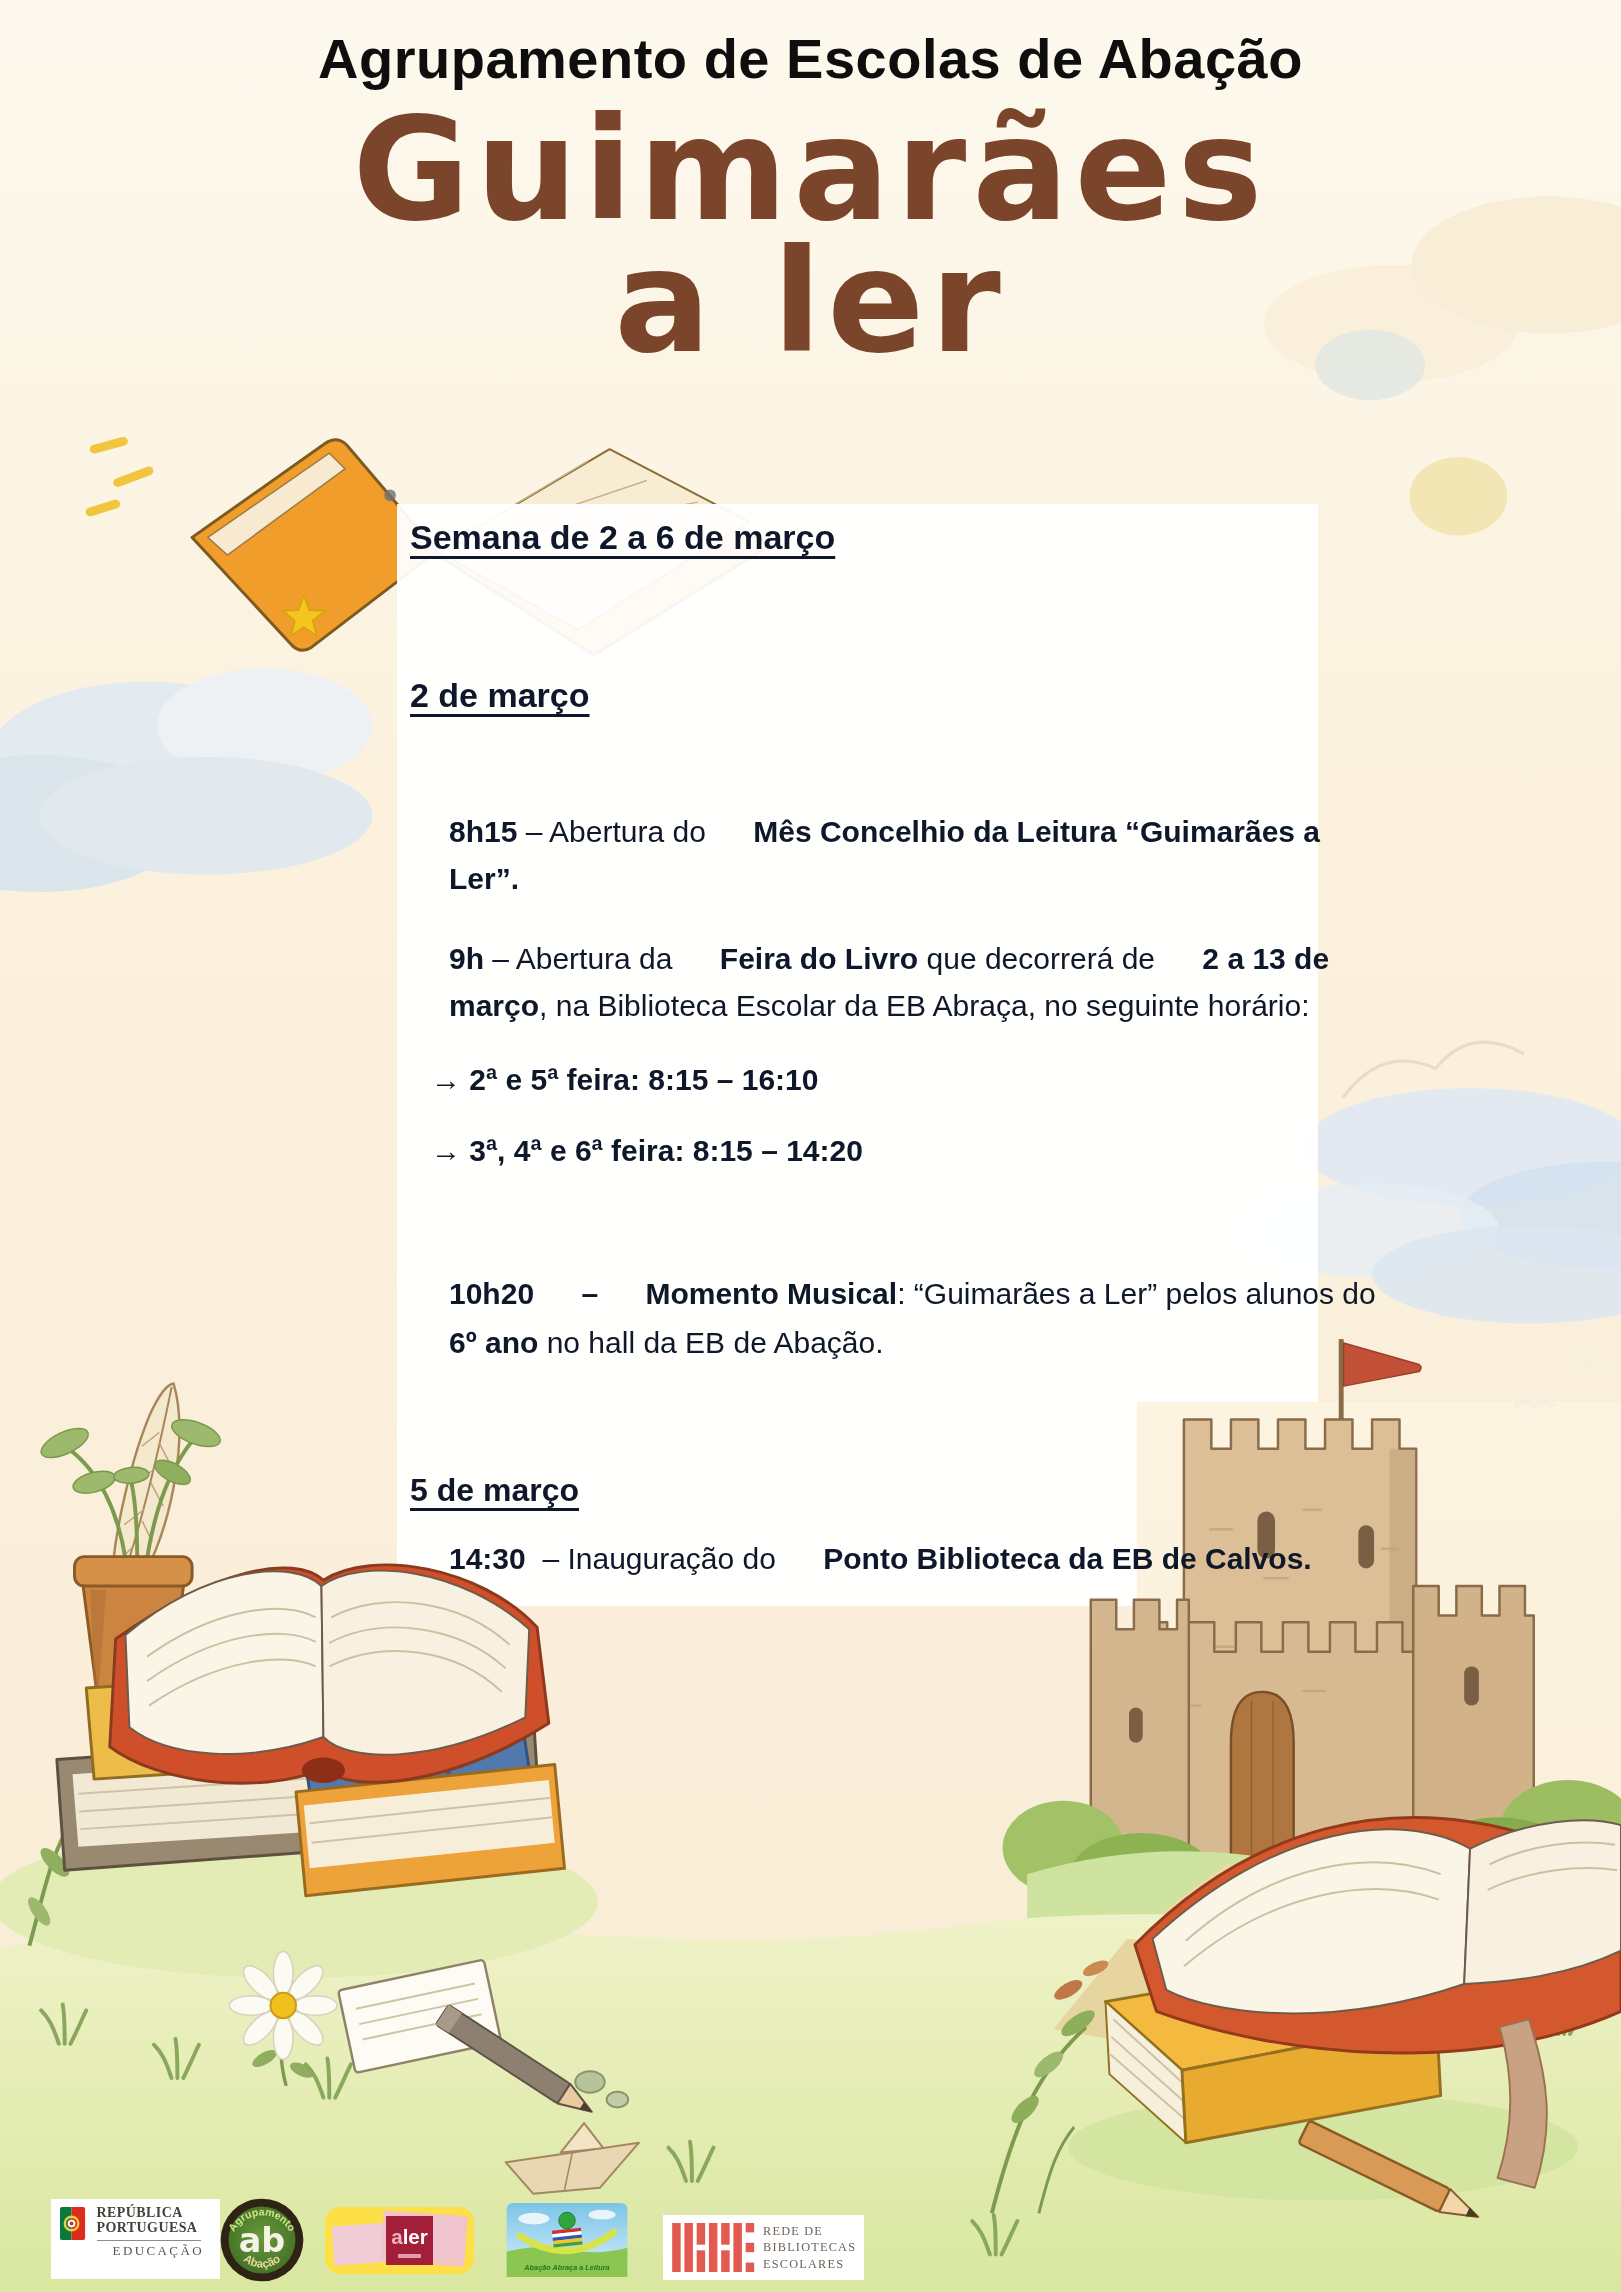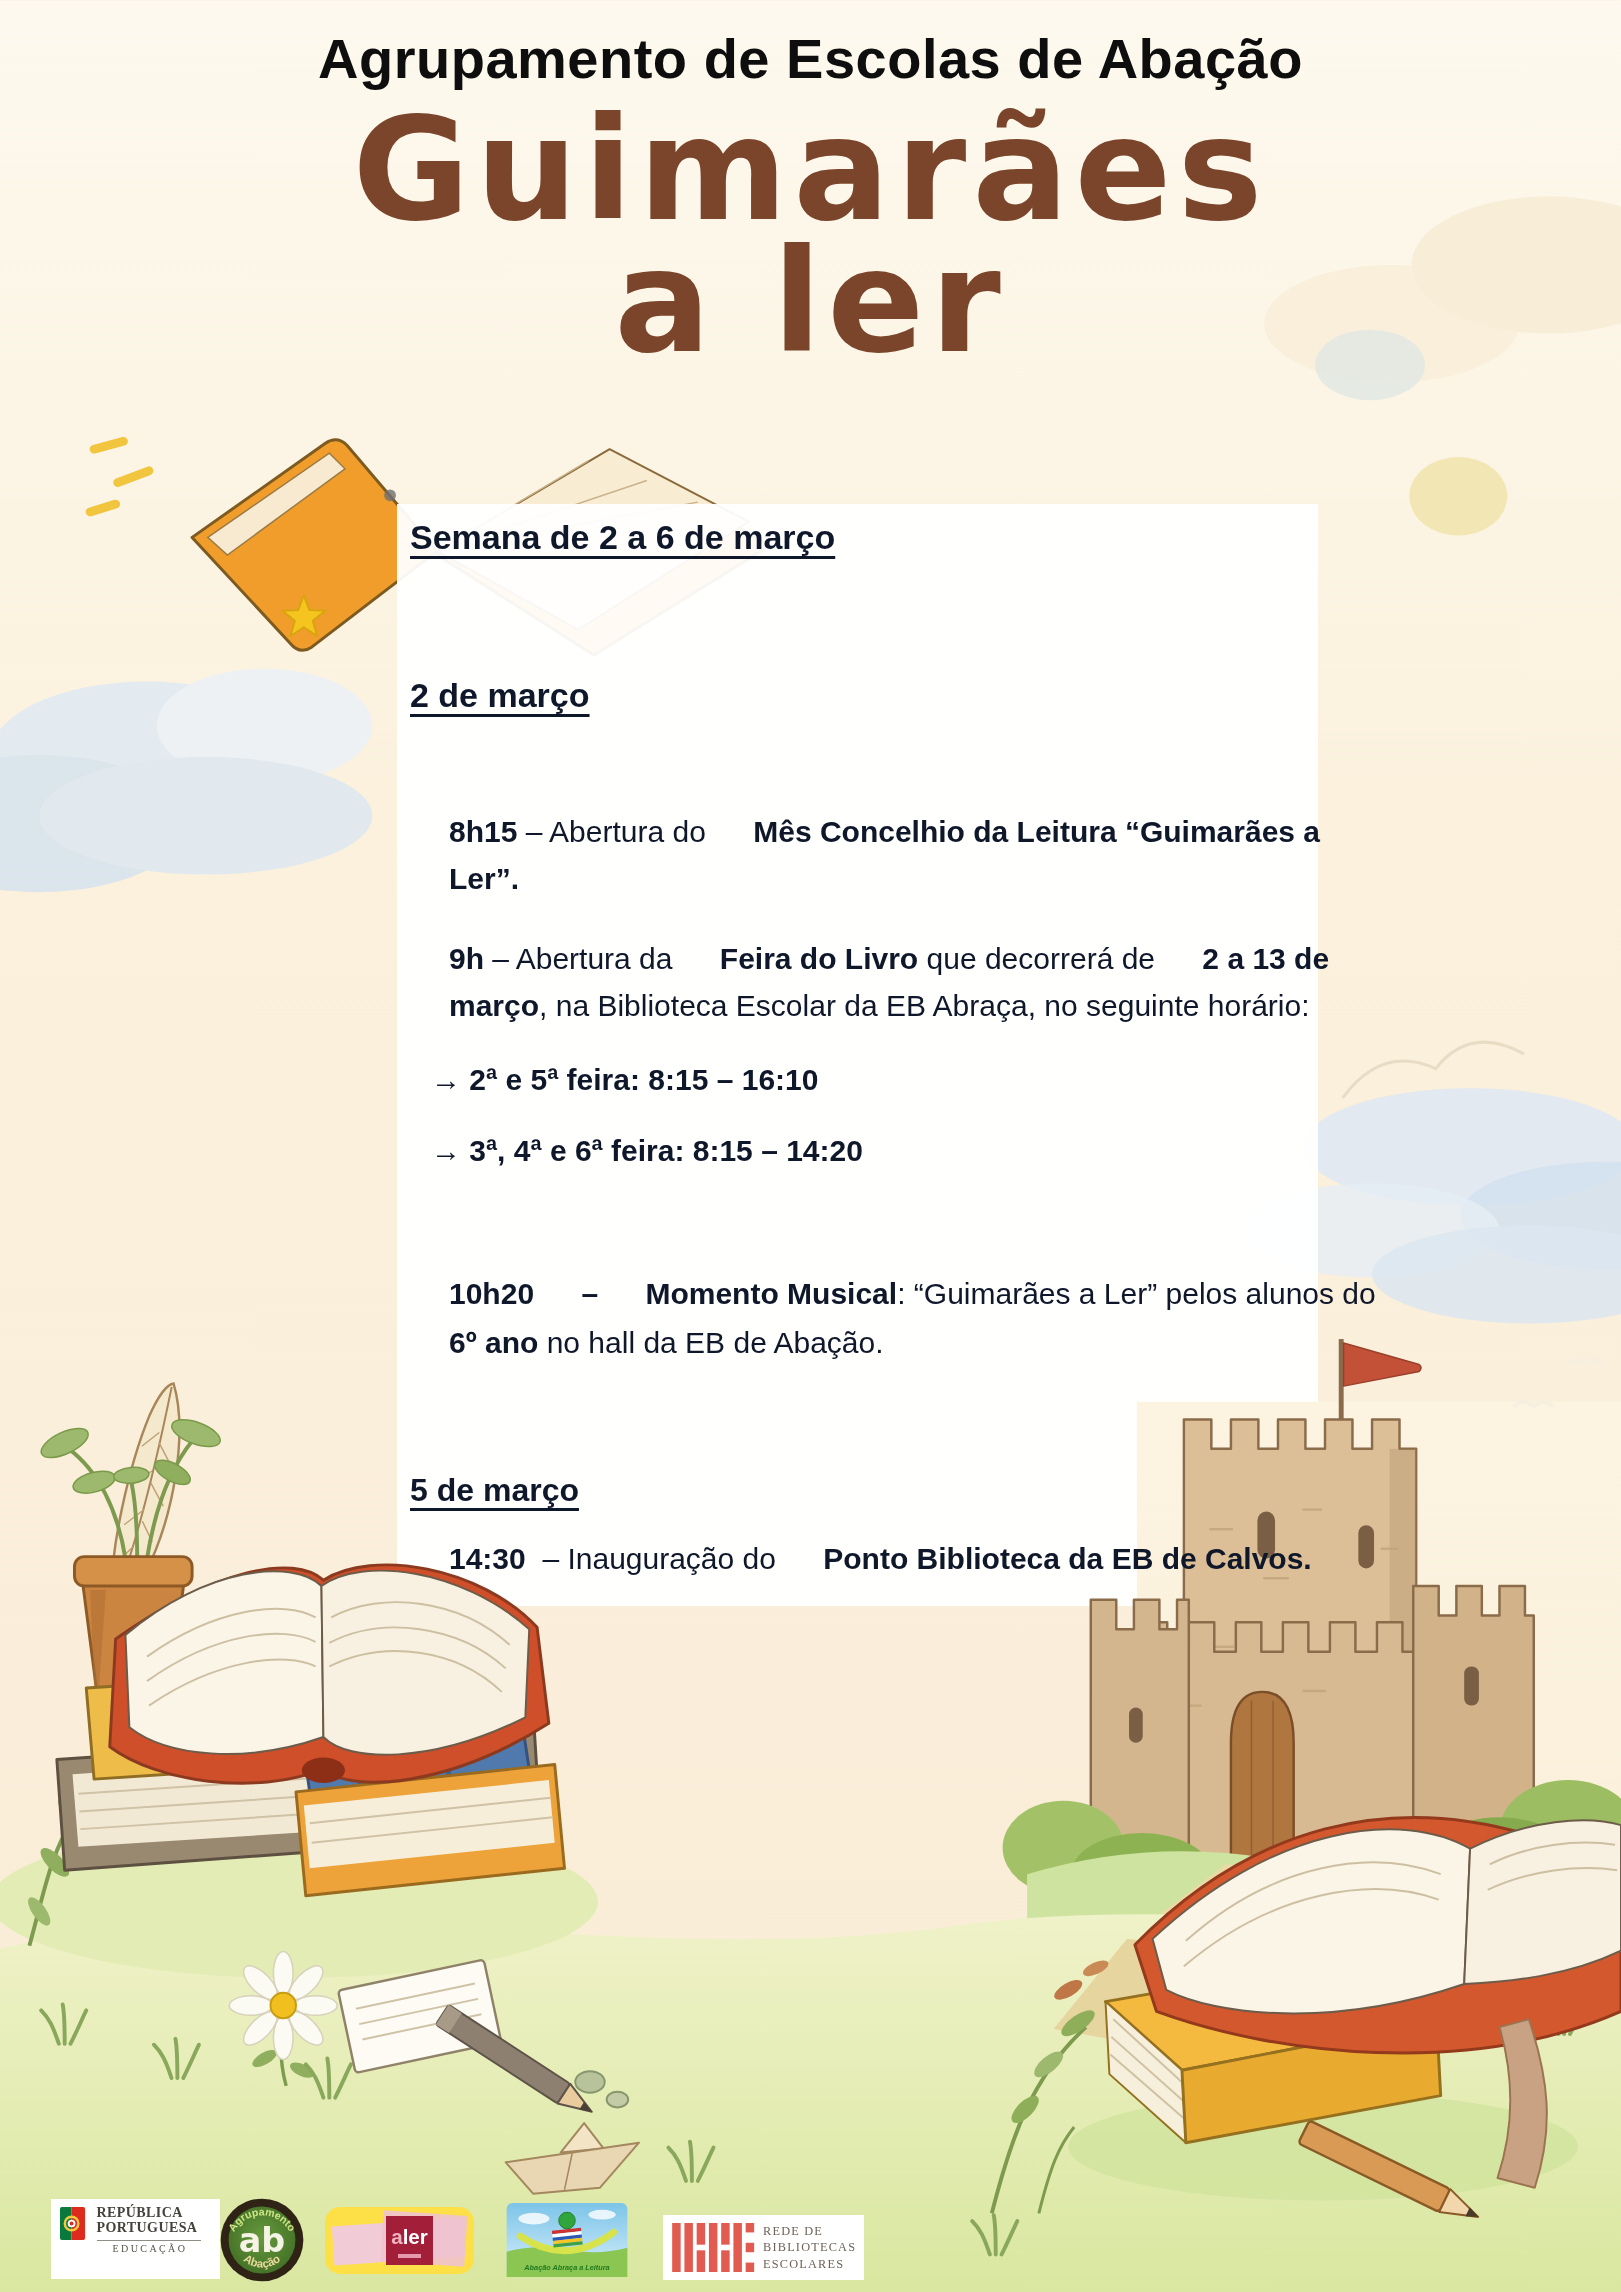--- a/index.html
+++ b/index.html
@@ -21,21 +21,21 @@
   .h{font-size:34px;font-weight:700;text-decoration:underline;
      text-decoration-thickness:2.9px;text-underline-offset:6.9px;}
   .indent{left:431px;font-weight:700;}
   
   .logo{position:absolute;z-index:4;}
   .republica{left:51px;top:2199px;width:169px;height:80px;background:#fff;
              display:flex;align-items:flex-start;gap:8.8px;padding:5.9px 7.8px;box-sizing:border-box;}
   .rp-text{font-family:"Liberation Serif",serif;color:#45423c;}
   .rp-line{font-size:14px;font-weight:700;letter-spacing:0.4px;line-height:1.1;}
   .rp-rule{border-top:1.5px solid #8f8d86;margin:3.9px 0 2.9px;width:104px;}
-  .rp-sub{font-size:10px;letter-spacing:2.4px;color:#55524a;font-weight:400;padding-left:16px;}
+  .rp-sub{font-size:13px;letter-spacing:2.4px;color:#55524a;font-weight:400;padding-left:16px;}
   .badge{left:218px;top:2196px;width:88px;height:88px;}
   .aler{left:325px;top:2207px;width:149px;height:67px;background:#fde047;overflow:hidden;border-radius:15px;}
   .aler-pink{position:absolute;background:#f1cbd6;}
   .aler .p1{left:7.8px;top:14.7px;width:131px;height:39px;transform:rotate(-4deg);}
   .aler .p2{left:57px;top:5.9px;width:84px;height:51px;background:#eec2cf;transform:rotate(4deg);opacity:.9;}
   .aler-box{position:absolute;left:61px;top:8.8px;width:47px;height:49px;background:#a31f39;
             color:#fff;font-weight:700;font-size:20.6px;text-align:center;line-height:41px;}
   .aler-box .a{color:#f0b3c0;}
   .aler-sub{position:absolute;left:11.8px;bottom:6.9px;width:23.5px;height:3.9px;background:#e79aad;}
   .abraca{left:506px;top:2203px;width:122px;height:74px;}

